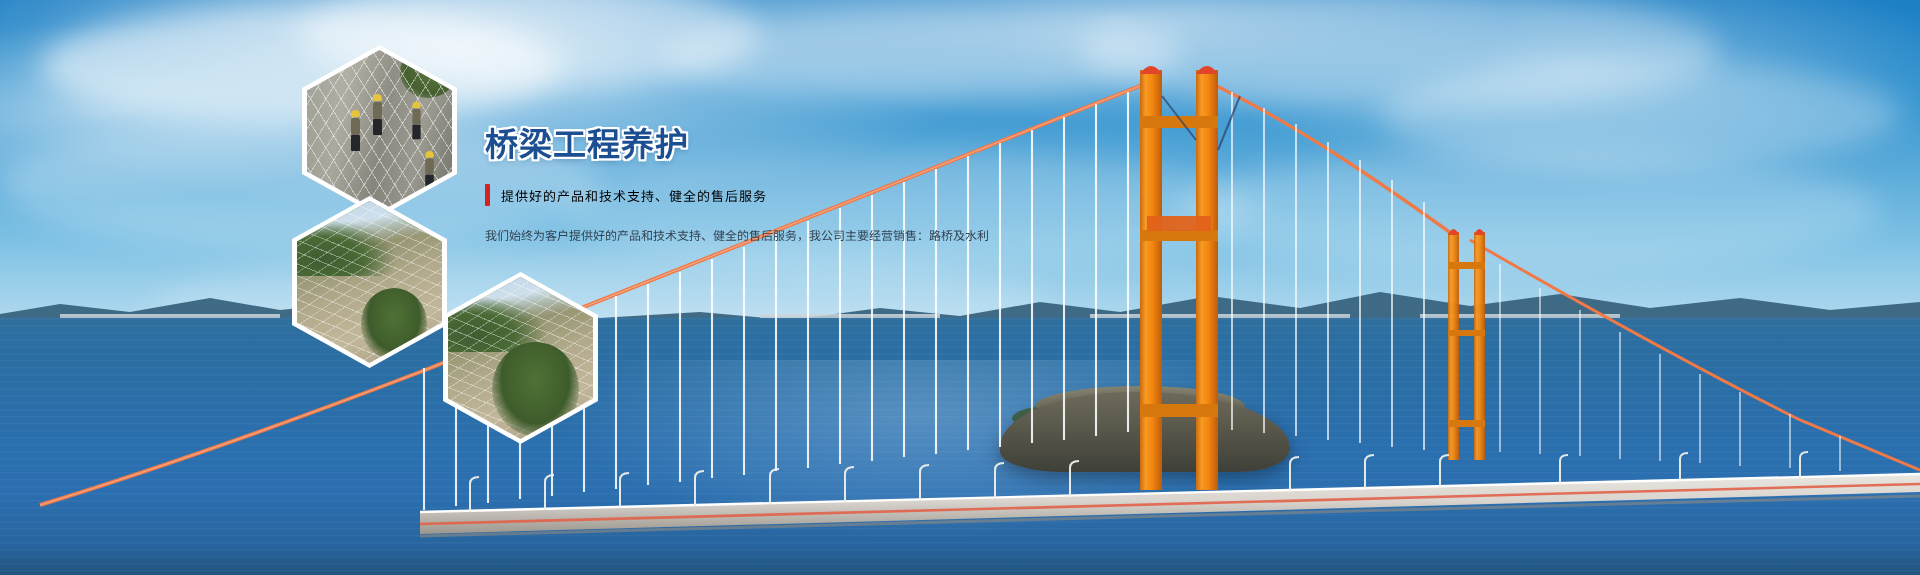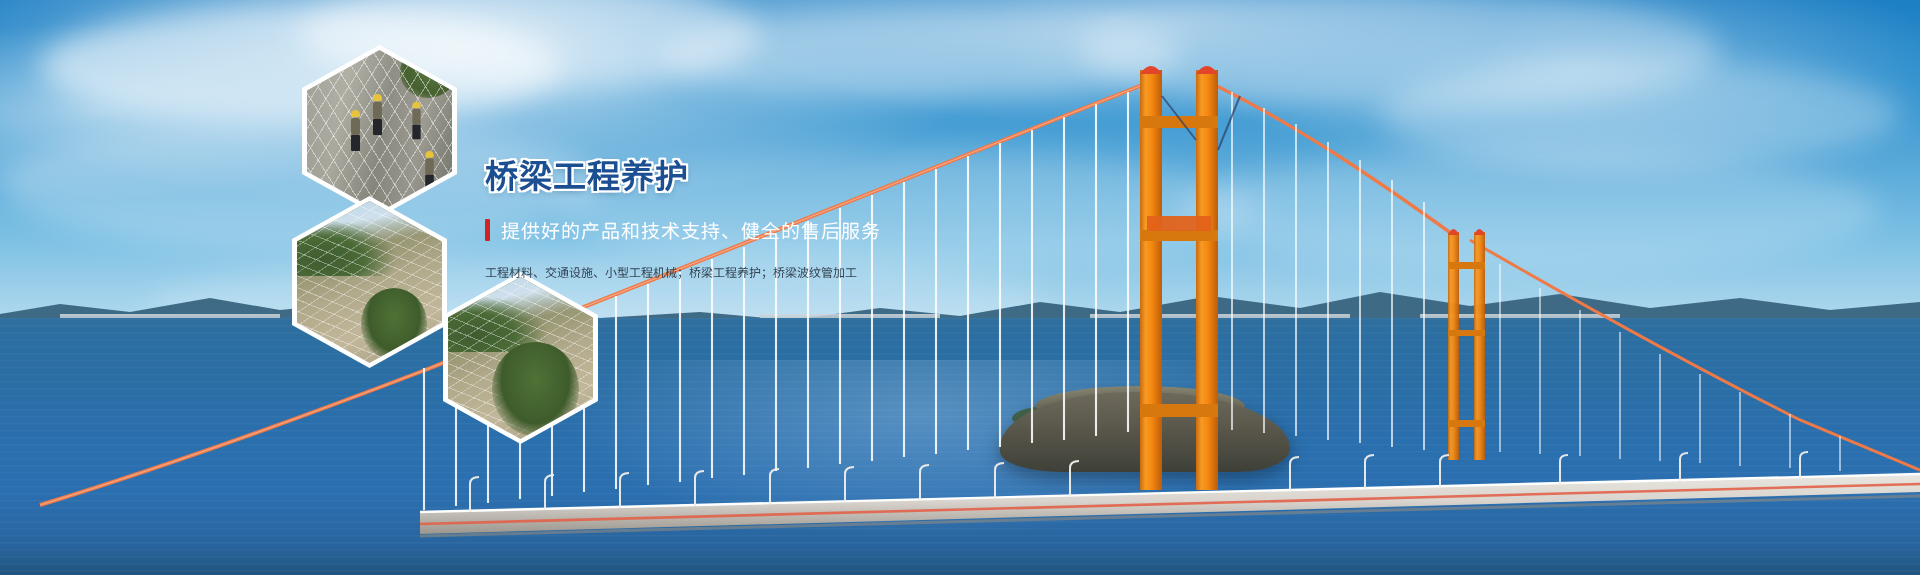--- a/index.html
+++ b/index.html
@@ -139,35 +139,35 @@
   }
   .slope-mesh{
     position:absolute;inset:-20%;
     background:
       repeating-linear-gradient(22deg, rgba(255,255,255,.38) 0 1px, rgba(255,255,255,0) 1px 11px),
       repeating-linear-gradient(-34deg, rgba(255,255,255,.30) 0 1px, rgba(255,255,255,0) 1px 11px);
   }
 
   
   .copy{position:absolute;left:485px;top:118px;width:700px;}
-  .title-row{display:flex;align-items:center;gap:4px;white-space:nowrap;margin-top:32px;}
+  .title-row{display:flex;align-items:center;gap:4px;white-space:nowrap;}
   .title-main{
     font-size:33px;font-weight:bold;letter-spacing:1px;color:#1b4f91;
     text-shadow:
       -2px -2px 0 #fff, 2px -2px 0 #fff, -2px 2px 0 #fff, 2px 2px 0 #fff,
       -2px 0 0 #fff, 2px 0 0 #fff, 0 -2px 0 #fff, 0 2px 0 #fff,
       0 3px 6px rgba(0,40,80,.35);
   }
   .title-sub{
     font-size:27px;font-weight:bold;letter-spacing:.5px;color:#3a3d42;
     text-shadow:0 1px 2px rgba(255,255,255,.45);
   }
   .tagline-row{display:flex;align-items:center;gap:11px;margin-top:18px;}
   .accent-bar{width:5px;height:22px;background:#d42222;flex:none;border-radius:1px;}
-  .tagline{font-size:19px;color:#ffffff;letter-spacing:1px;white-space:nowrap;}
+  .tagline{font-size:13px;color:#000000;letter-spacing:1px;white-space:nowrap;}
   .desc{margin-top:20px;color:#2c3c4a;font-size:12px;line-height:21px;opacity:.95;}
   .desc div{white-space:nowrap;}
 </style>
 </head>
 <body>
 
 <div class="banner">
 
   <div class="sky">
     <div class="cloud c1"></div>
@@ -370,17 +370,17 @@
     <div class="title-row">
       <span class="title-main">桥梁工程养护</span>
     </div>
 
     <div class="tagline-row">
       <span class="accent-bar"></span>
       <span class="tagline">提供好的产品和技术支持、健全的售后服务</span>
     </div>
 
     <div class="desc">
-      <div>工程材料、交通设施、小型工程机械；桥梁工程养护；桥梁波纹管加工</div>
+      <div>我们始终为客户提供好的产品和技术支持、健全的售后服务，我公司主要经营销售：路桥及水利</div>
     </div>
 
   </div>
 </div>
 
 </body></html>

